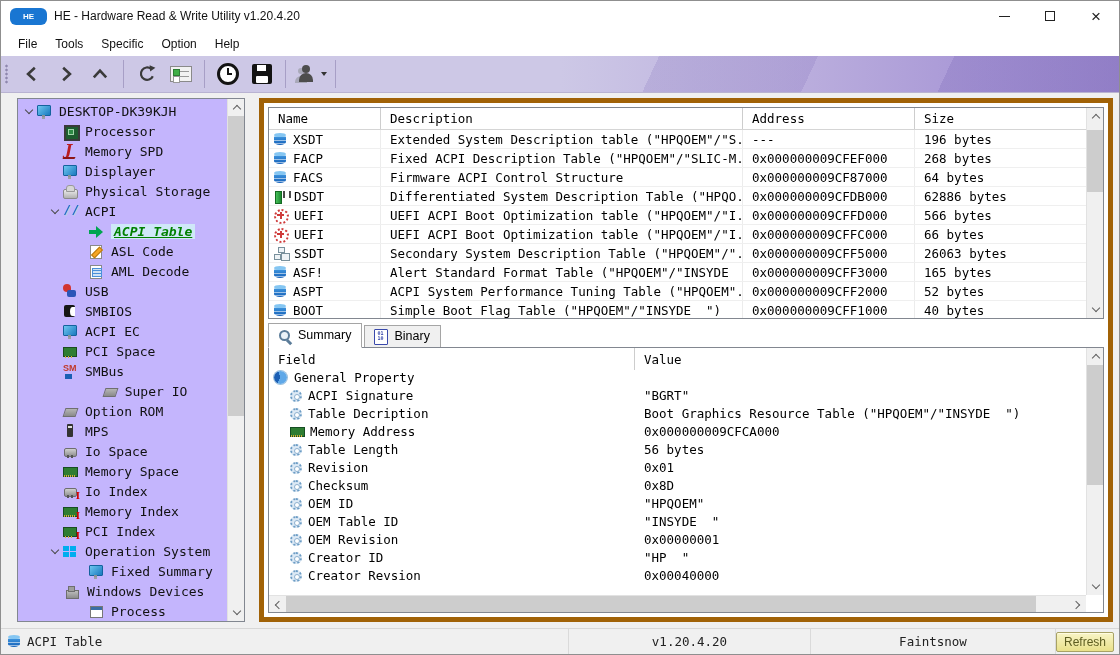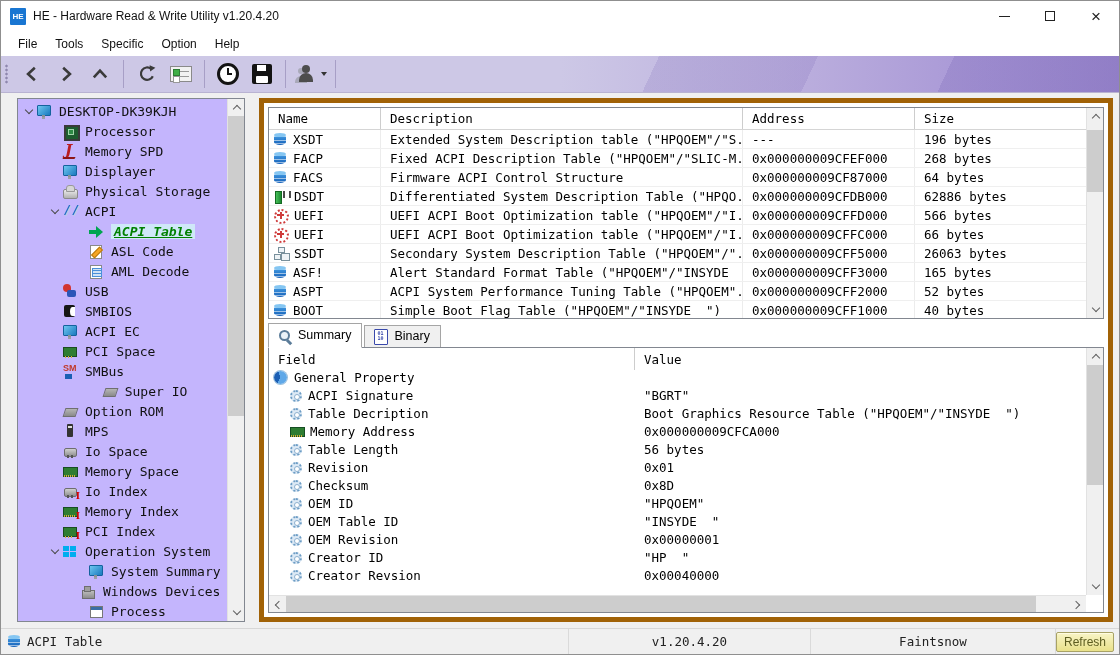--- a/index.html
+++ b/index.html
@@ -2,21 +2,21 @@
 <html><head>
 <meta charset="utf-8">
 <style>
   html,body{margin:0;padding:0;background:#555;}
   *{box-sizing:border-box;}
   .window{position:relative;width:1120px;height:655px;background:#f0f0f0;
     font-family:"Liberation Sans",sans-serif;border:1px solid #8f8f8f;overflow:hidden;}
 
   
   .titlebar{position:absolute;left:0;top:0;right:0;height:30px;background:#fff;display:flex;align-items:center;}
-  .appicon{width:16px;height:17px;margin-left:9px;background:#1976d2;border-radius:1px;color:#fff;
+  .appicon{width:37px;height:17px;margin-left:9px;background:#1976d2;border-radius:6px;color:#fff;
     font:bold 8px/17px "Liberation Sans",sans-serif;text-align:center;flex:none;}
   .apptitle{margin-left:7px;font-size:12px;color:#111;}
   .wincontrols{margin-left:auto;display:flex;height:100%;}
   .winbtn{width:46px;height:100%;display:flex;align-items:center;justify-content:center;}
   .glyph-min{width:11px;height:1px;background:#222;}
   .glyph-max{width:10px;height:10px;border:1px solid #222;}
   .glyph-close{font-size:17px;color:#222;line-height:1;}
 
   
   .menubar{position:absolute;left:0;top:30px;right:0;height:25px;background:#fff;display:flex;align-items:center;padding-left:8px;}
@@ -257,22 +257,22 @@
           <div class="tree-row" style="padding-left: 30px;"><span class="expander"></span><span class="ic ic-smbus"></span><span class="tlabel">SMBus</span></div>
           <div class="tree-row" style="padding-left: 30px; justify-content: center;"><span class="expander"></span><span class="ic ic-iochip"></span><span class="tlabel">Super IO</span></div>
           <div class="tree-row" style="padding-left: 30px;"><span class="expander"></span><span class="ic ic-iochip"></span><span class="tlabel">Option ROM</span></div>
           <div class="tree-row" style="padding-left: 30px;"><span class="expander"></span><span class="ic ic-mps"></span><span class="tlabel">MPS</span></div>
           <div class="tree-row" style="padding-left: 30px;"><span class="expander"></span><span class="ic ic-plug"></span><span class="tlabel">Io Space</span></div>
           <div class="tree-row" style="padding-left: 30px;"><span class="expander"></span><span class="ic ic-ram"></span><span class="tlabel">Memory Space</span></div>
           <div class="tree-row" style="padding-left: 30px;"><span class="expander"></span><span class="ic ic-plug"><i class="idxmark"></i></span><span class="tlabel">Io Index</span></div>
           <div class="tree-row" style="padding-left: 30px;"><span class="expander"></span><span class="ic ic-ram"><i class="idxmark"></i></span><span class="tlabel">Memory Index</span></div>
           <div class="tree-row" style="padding-left: 30px;"><span class="expander"></span><span class="ic ic-pci"><i class="idxmark"></i></span><span class="tlabel">PCI Index</span></div>
           <div class="tree-row" style="padding-left: 30px;"><span class="expander"><span class="chev"></span></span><span class="ic ic-win"></span><span class="tlabel">Operation System</span></div>
-          <div class="tree-row" style="padding-left: 56px;"><span class="expander"></span><span class="ic ic-monitor"></span><span class="tlabel">System Summary</span></div>
-          <div class="tree-row" style="padding-left: 32px; margin-left: 16px;"><span class="expander"></span><span class="ic ic-device"></span><span class="tlabel">Windows Devices</span></div>
+          <div class="tree-row" style="padding-left: 56px;"><span class="expander"></span><span class="ic ic-monitor"></span><span class="tlabel">Fixed Summary</span></div>
+          <div class="tree-row" style="padding-left: 32px;"><span class="expander"></span><span class="ic ic-device"></span><span class="tlabel">Windows Devices</span></div>
           <div class="tree-row" style="padding-left: 56px;"><span class="expander"></span><span class="ic ic-process"></span><span class="tlabel">Process</span></div>
         </div>
       <div class="vsb">
         <div class="sb-arrow sb-up">
             <span class="sb-chev up"></span>
           </div>
         <div class="vthumb" style="top:17px;height:300px;"></div>
         <div class="sb-arrow sb-down">
             <span class="sb-chev down"></span>
           </div>

